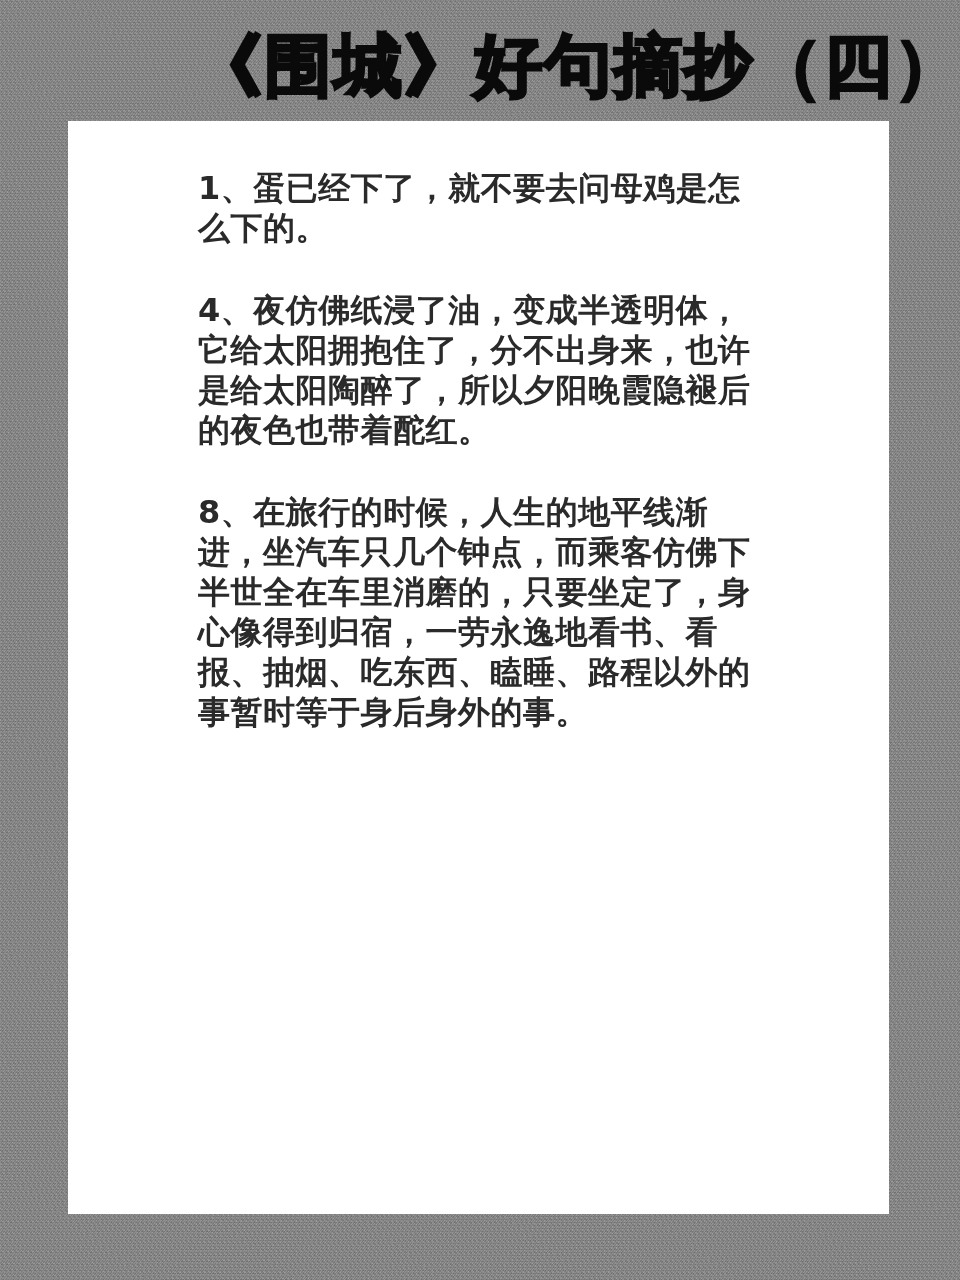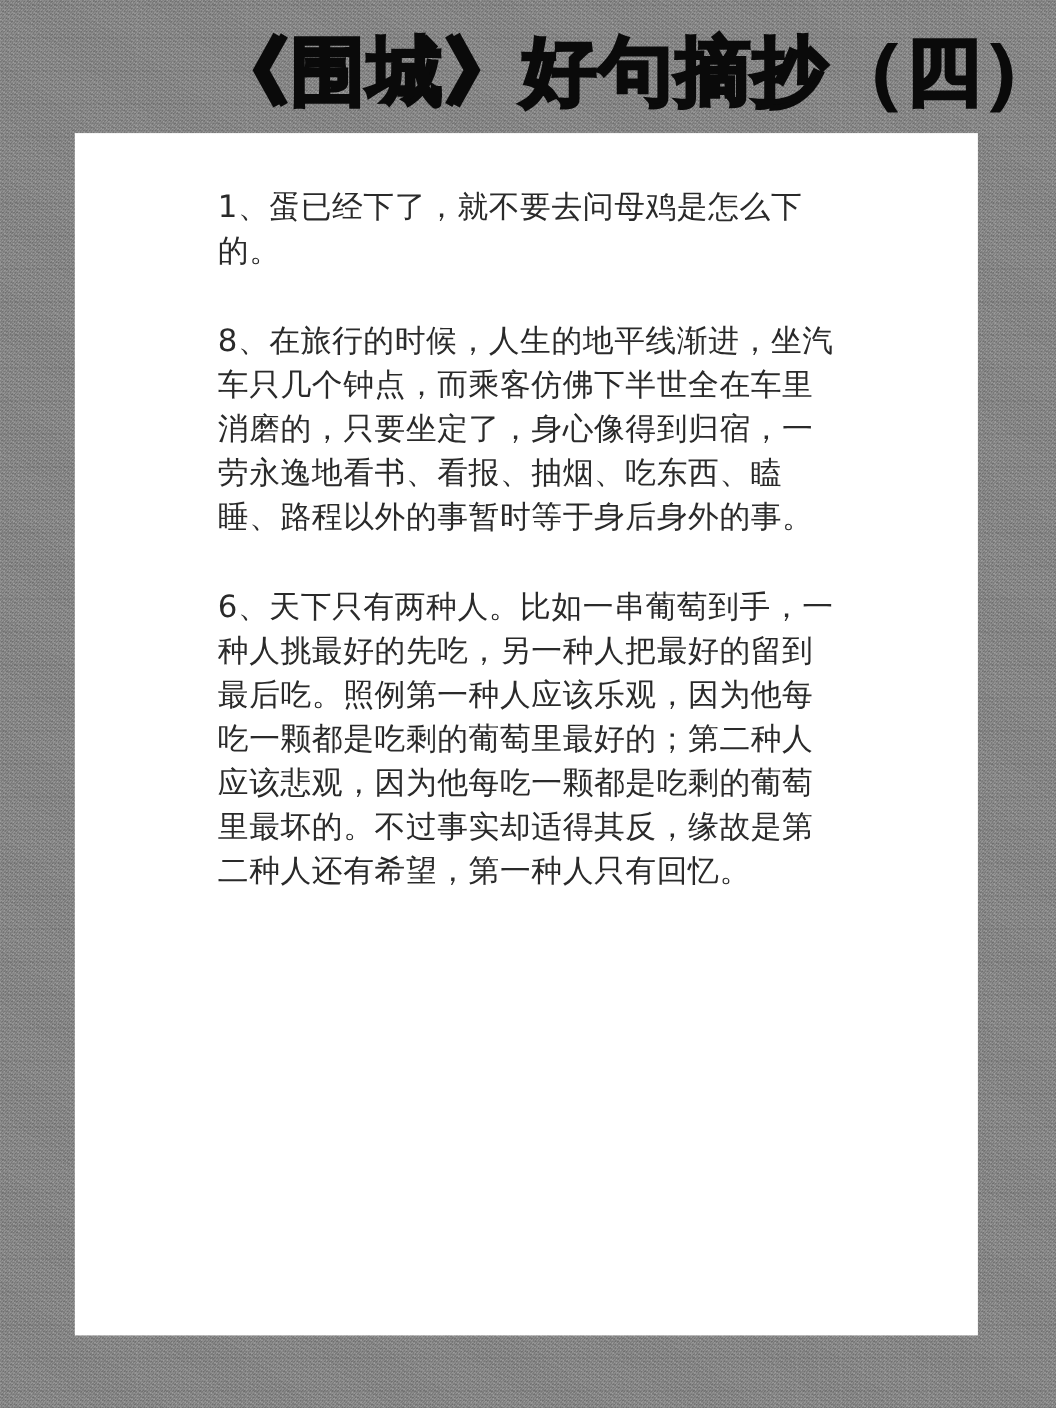--- a/index.html
+++ b/index.html
@@ -46,32 +46,33 @@
     position: absolute;
     left: 130px;
     top: 47px;
     width: 560px;
     margin: 0;
     padding: 0;
     list-style: none;
   }
   .quote {
     font-family: "DejaVu Sans", "Liberation Sans", sans-serif;
-    font-size: 28px;
+    font-size: 32px;
     line-height: 40px;
     color: #2a2a2a;
     margin: 0 0 42px 0;
     word-break: break-all;
     letter-spacing: 0.5px;
+    font-weight: bold;
   }
 </style>
 </head>
 <body>
 
 <h1 class="title">《围城》好句摘抄（四）</h1>
 
 <div class="card">
   <ul class="quotes">
     <li class="quote">1、蛋已经下了，就不要去问母鸡是怎么下的。</li>
+    <li class="quote">4、夜仿佛纸浸了油，变成半透明体，它给太阳拥抱住了，分不出身来，也许是给太阳陶醉了，所以夕阳晚霞隐褪后的夜色也带着酡红。</li>
     <li class="quote">8、在旅行的时候，人生的地平线渐进，坐汽车只几个钟点，而乘客仿佛下半世全在车里消磨的，只要坐定了，身心像得到归宿，一劳永逸地看书、看报、抽烟、吃东西、瞌睡、路程以外的事暂时等于身后身外的事。</li>
-    <li class="quote">6、天下只有两种人。比如一串葡萄到手，一种人挑最好的先吃，另一种人把最好的留到最后吃。照例第一种人应该乐观，因为他每吃一颗都是吃剩的葡萄里最好的；第二种人应该悲观，因为他每吃一颗都是吃剩的葡萄里最坏的。不过事实却适得其反，缘故是第二种人还有希望，第一种人只有回忆。</li>
   </ul>
 </div>
 
 </body></html>

